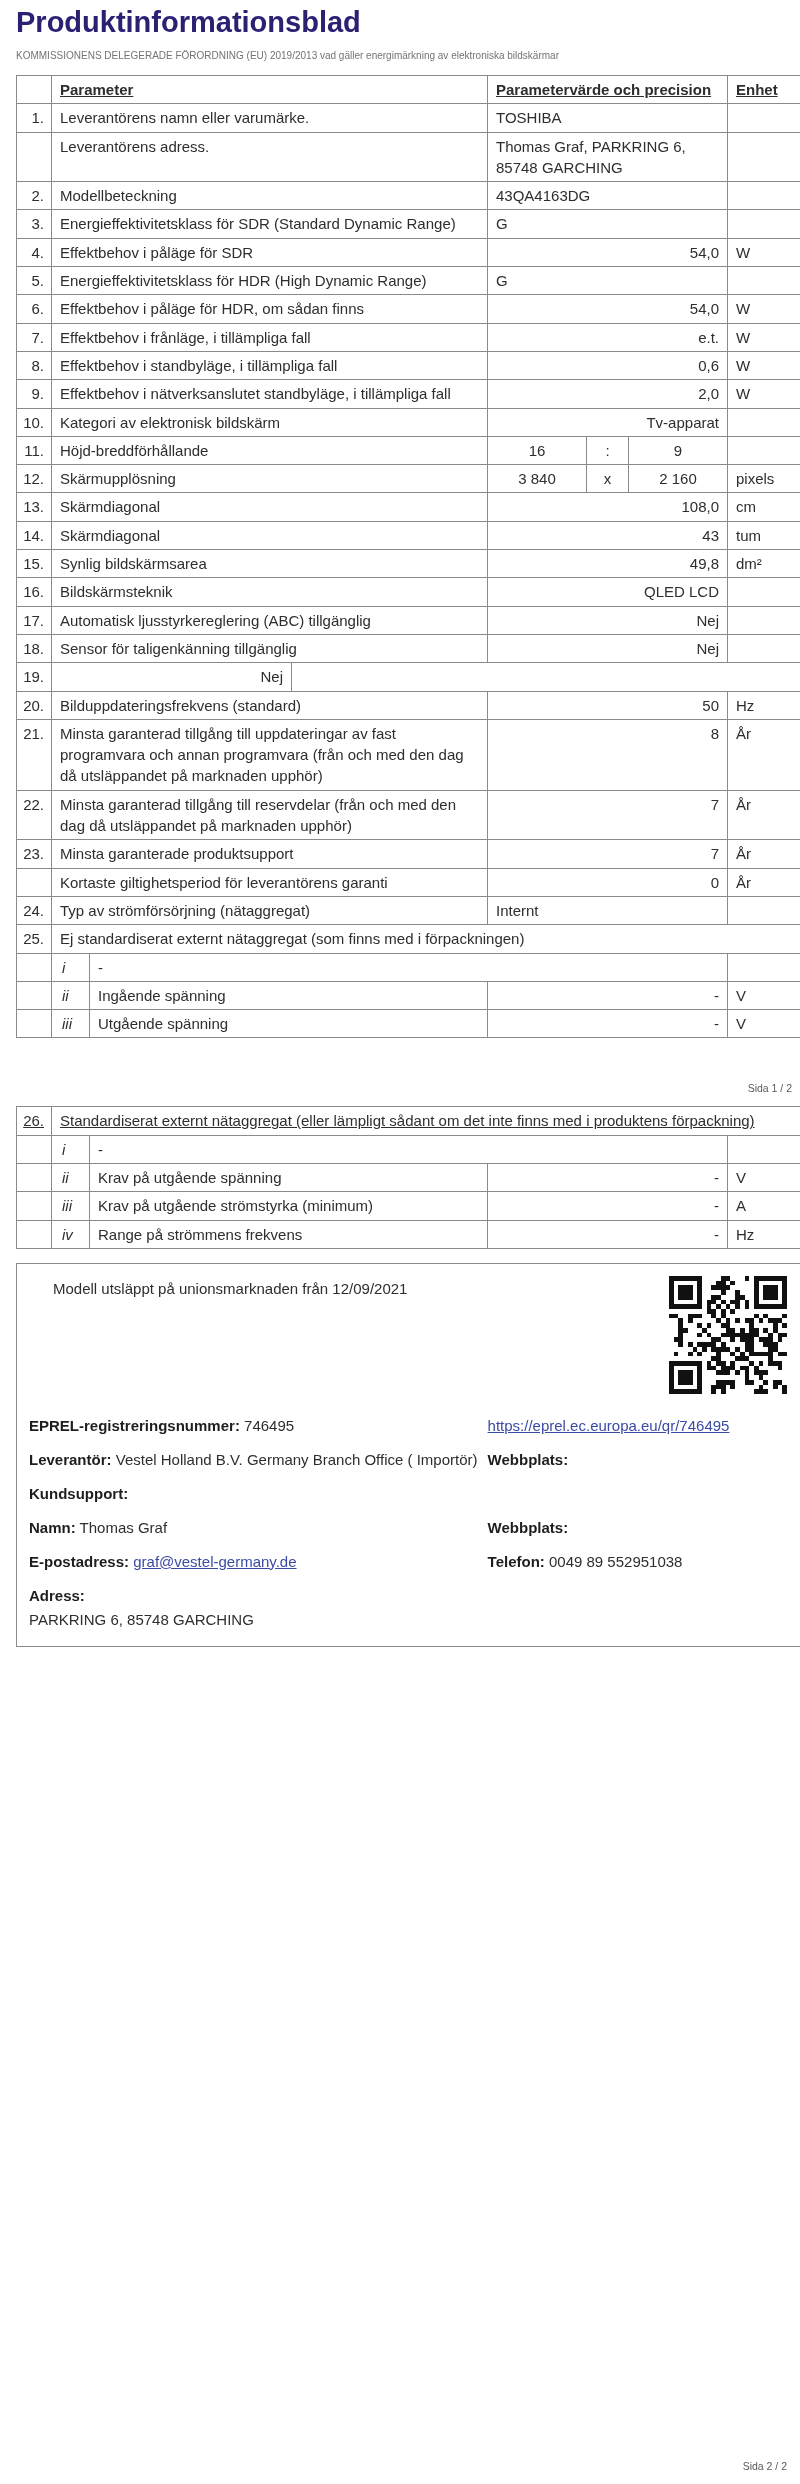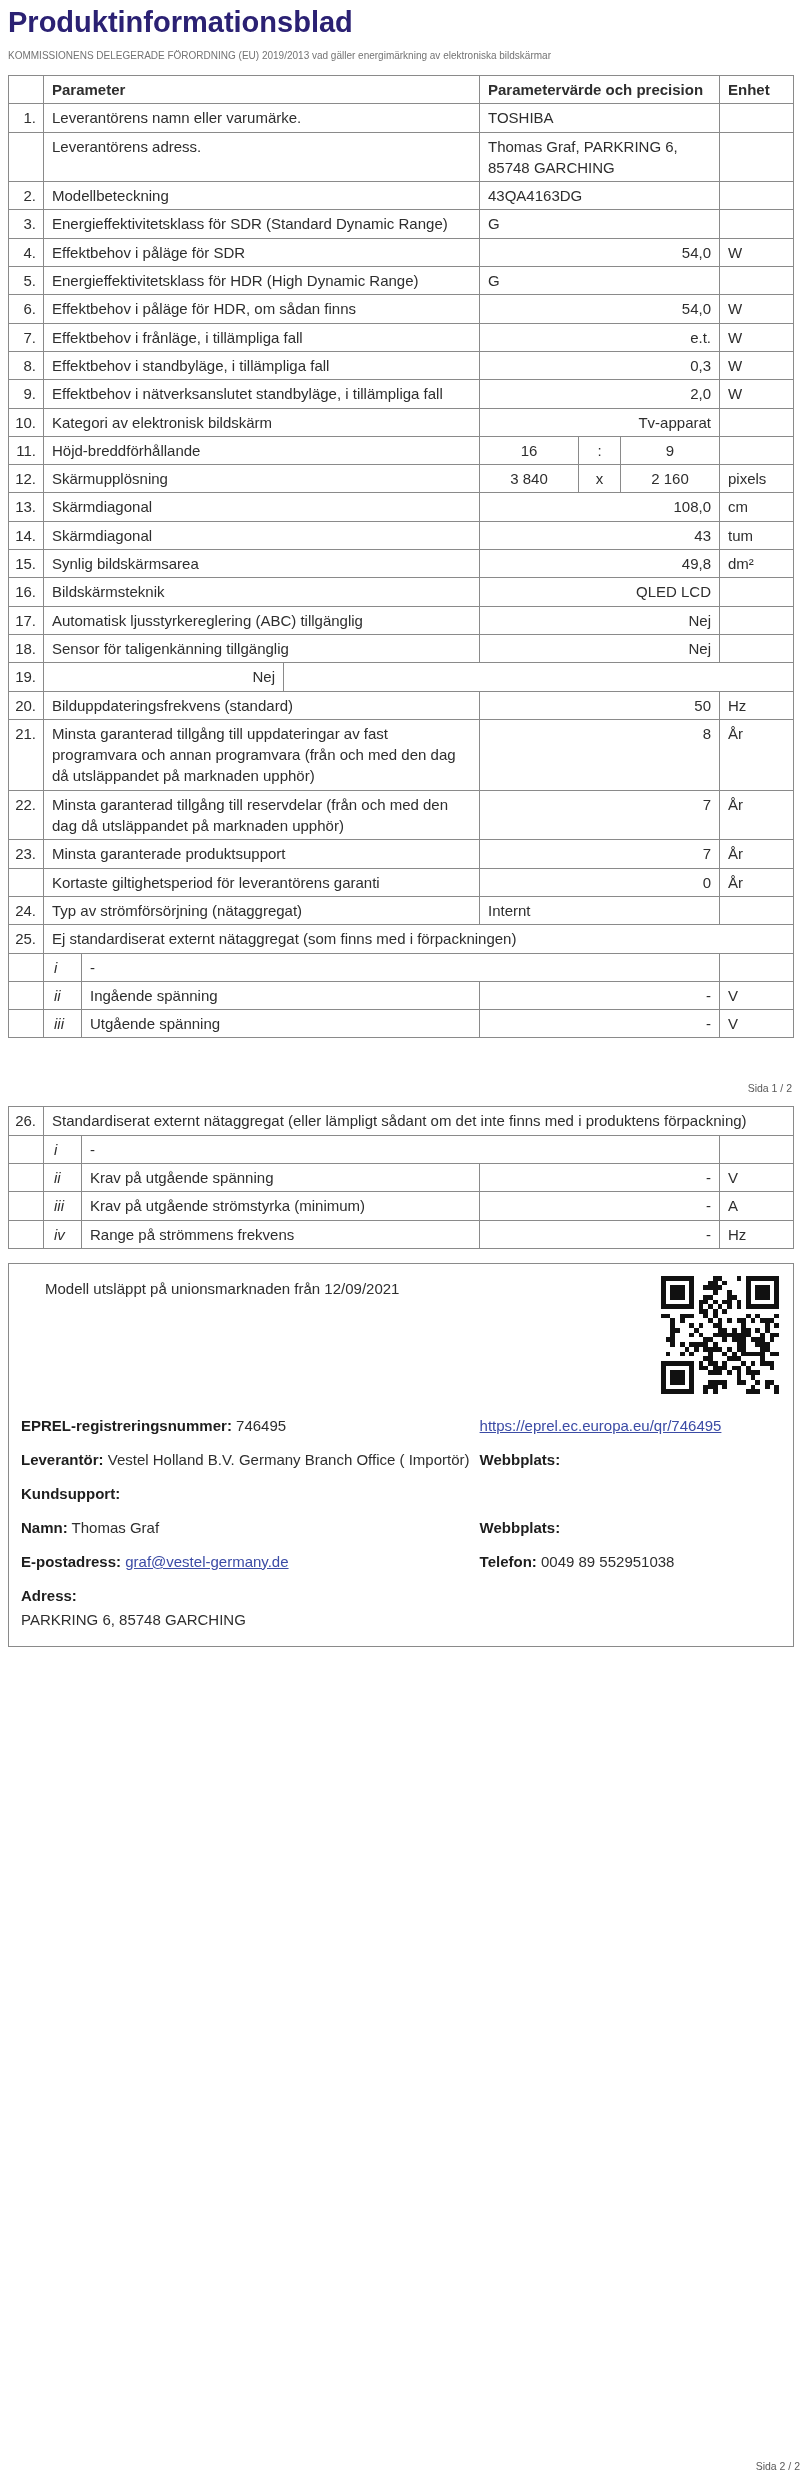--- a/index.html
+++ b/index.html
@@ -4,21 +4,21 @@
 <style>
   html,body{margin:0;padding:0;background:#fff;}
   .page{
     position:relative;
     width:800px;height:2484px;
     background:#fff;
     font-family:"Liberation Sans",sans-serif;
     color:var(--text,#2e2e2e);
     overflow:hidden;
   }
-  .inner{padding:4px 8px 0 8px;}
+  .inner{padding:4px 8px 0 16px;}
   h1.title{
     margin:2px 0 10px 0;
     font-size:29px;
     letter-spacing:0;
     color:var(--title,#2b2173);
   }
   .subtitle{
     margin:0 0 12px 0;
     font-size:10px;
     line-height:1.4;
@@ -27,21 +27,21 @@
   }
   
   .tbl{
     border:1px solid var(--border,#8a8a8a);
     width:786px;
     box-sizing:border-box;
     font-size:15px;
     line-height:1.42;
   }
   .trow{display:flex;border-top:1px solid var(--border,#8a8a8a);}
-  .tbl .trow:first-child{border-top:none;}
+  .tbl .trow:first-child{border-top:none;text-decoration:underline;}
   .cell{
     border-left:1px solid var(--border,#8a8a8a);
     padding:3px 8px;
     box-sizing:border-box;
     min-width:0;
     flex:0 0 auto;
   }
   .cell:first-child{border-left:none;}
   .header .cell{font-weight:bold;}
   .num{width:34px;text-align:right;padding:3px 7px 3px 2px;}
@@ -56,21 +56,21 @@
   .roman{width:38px;font-style:italic;padding-left:10px;}
   .sublabel{width:398px;}
   .dashspan{width:638px;}
   
   .page-label{
     text-align:right;
     font-size:10.5px;
     color:#595959;
   }
   .page-label.first{margin:44px 0 12px 0;}
-  .page-label.bottom{position:absolute;right:0;bottom:12px;margin-left:32px;}
+  .page-label.bottom{position:absolute;right:13px;bottom:12px;margin-left:32px;}
   
   .info-box{
     margin-top:14px;
     border:1px solid var(--border,#8a8a8a);
     width:786px;
     box-sizing:border-box;
     padding:10px 14px 16px 12px;
     font-size:15px;
     line-height:1.4;
   }
@@ -145,21 +145,21 @@
         </div>
         <div class="trow">
           <div class="cell num">7.</div>
           <div class="cell param">Effektbehov i frånläge, i tillämpliga fall</div>
           <div class="cell value right">e.t.</div>
           <div class="cell unit">W</div>
         </div>
         <div class="trow">
           <div class="cell num">8.</div>
           <div class="cell param">Effektbehov i standbyläge, i tillämpliga fall</div>
-          <div class="cell value right">0,3</div>
+          <div class="cell value right">0,6</div>
           <div class="cell unit">W</div>
         </div>
         <div class="trow">
           <div class="cell num">9.</div>
           <div class="cell param">Effektbehov i nätverksanslutet standbyläge, i tillämpliga fall</div>
           <div class="cell value right">2,0</div>
           <div class="cell unit">W</div>
         </div>
         <div class="trow">
           <div class="cell num">10.</div>

